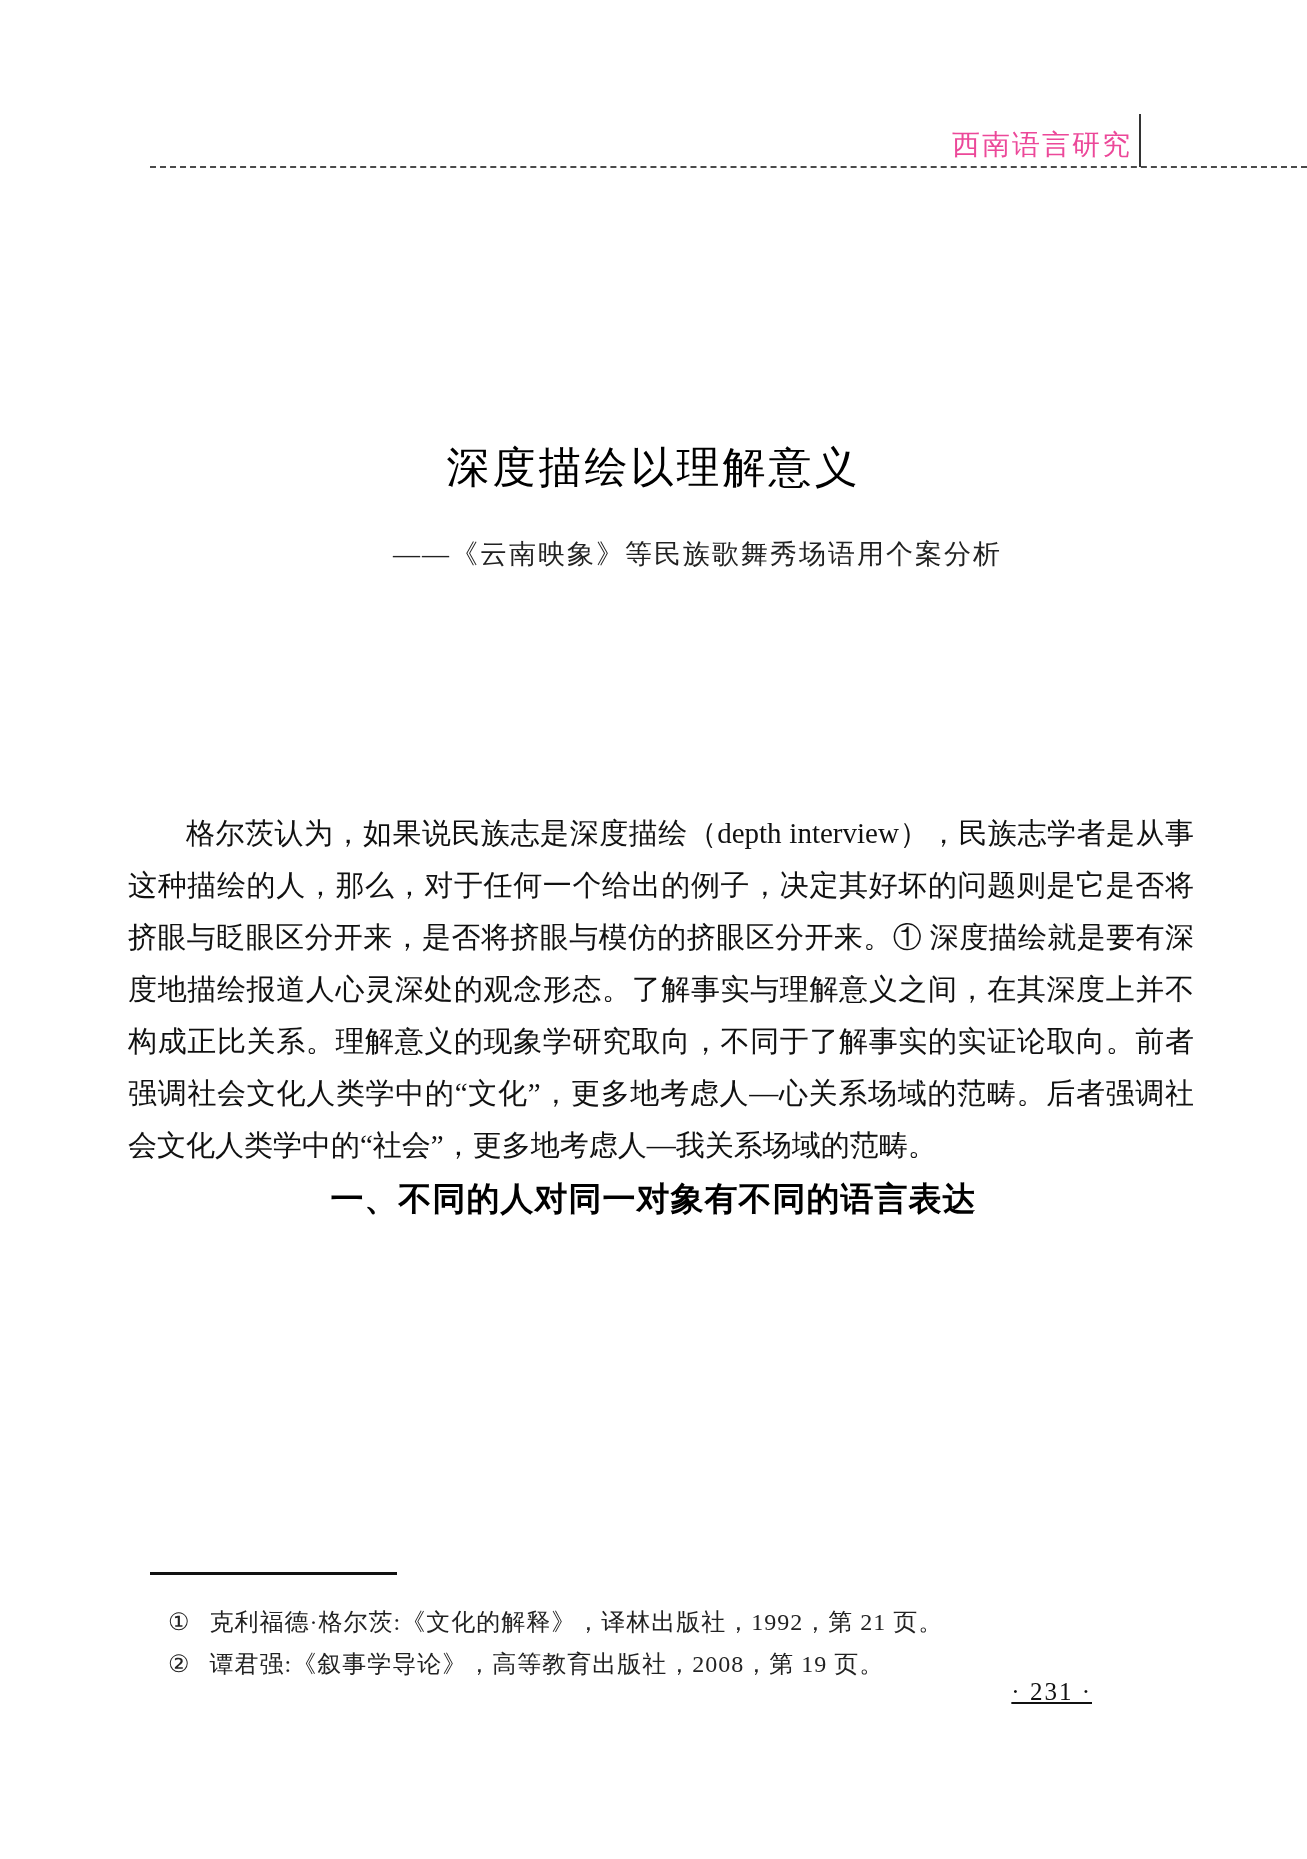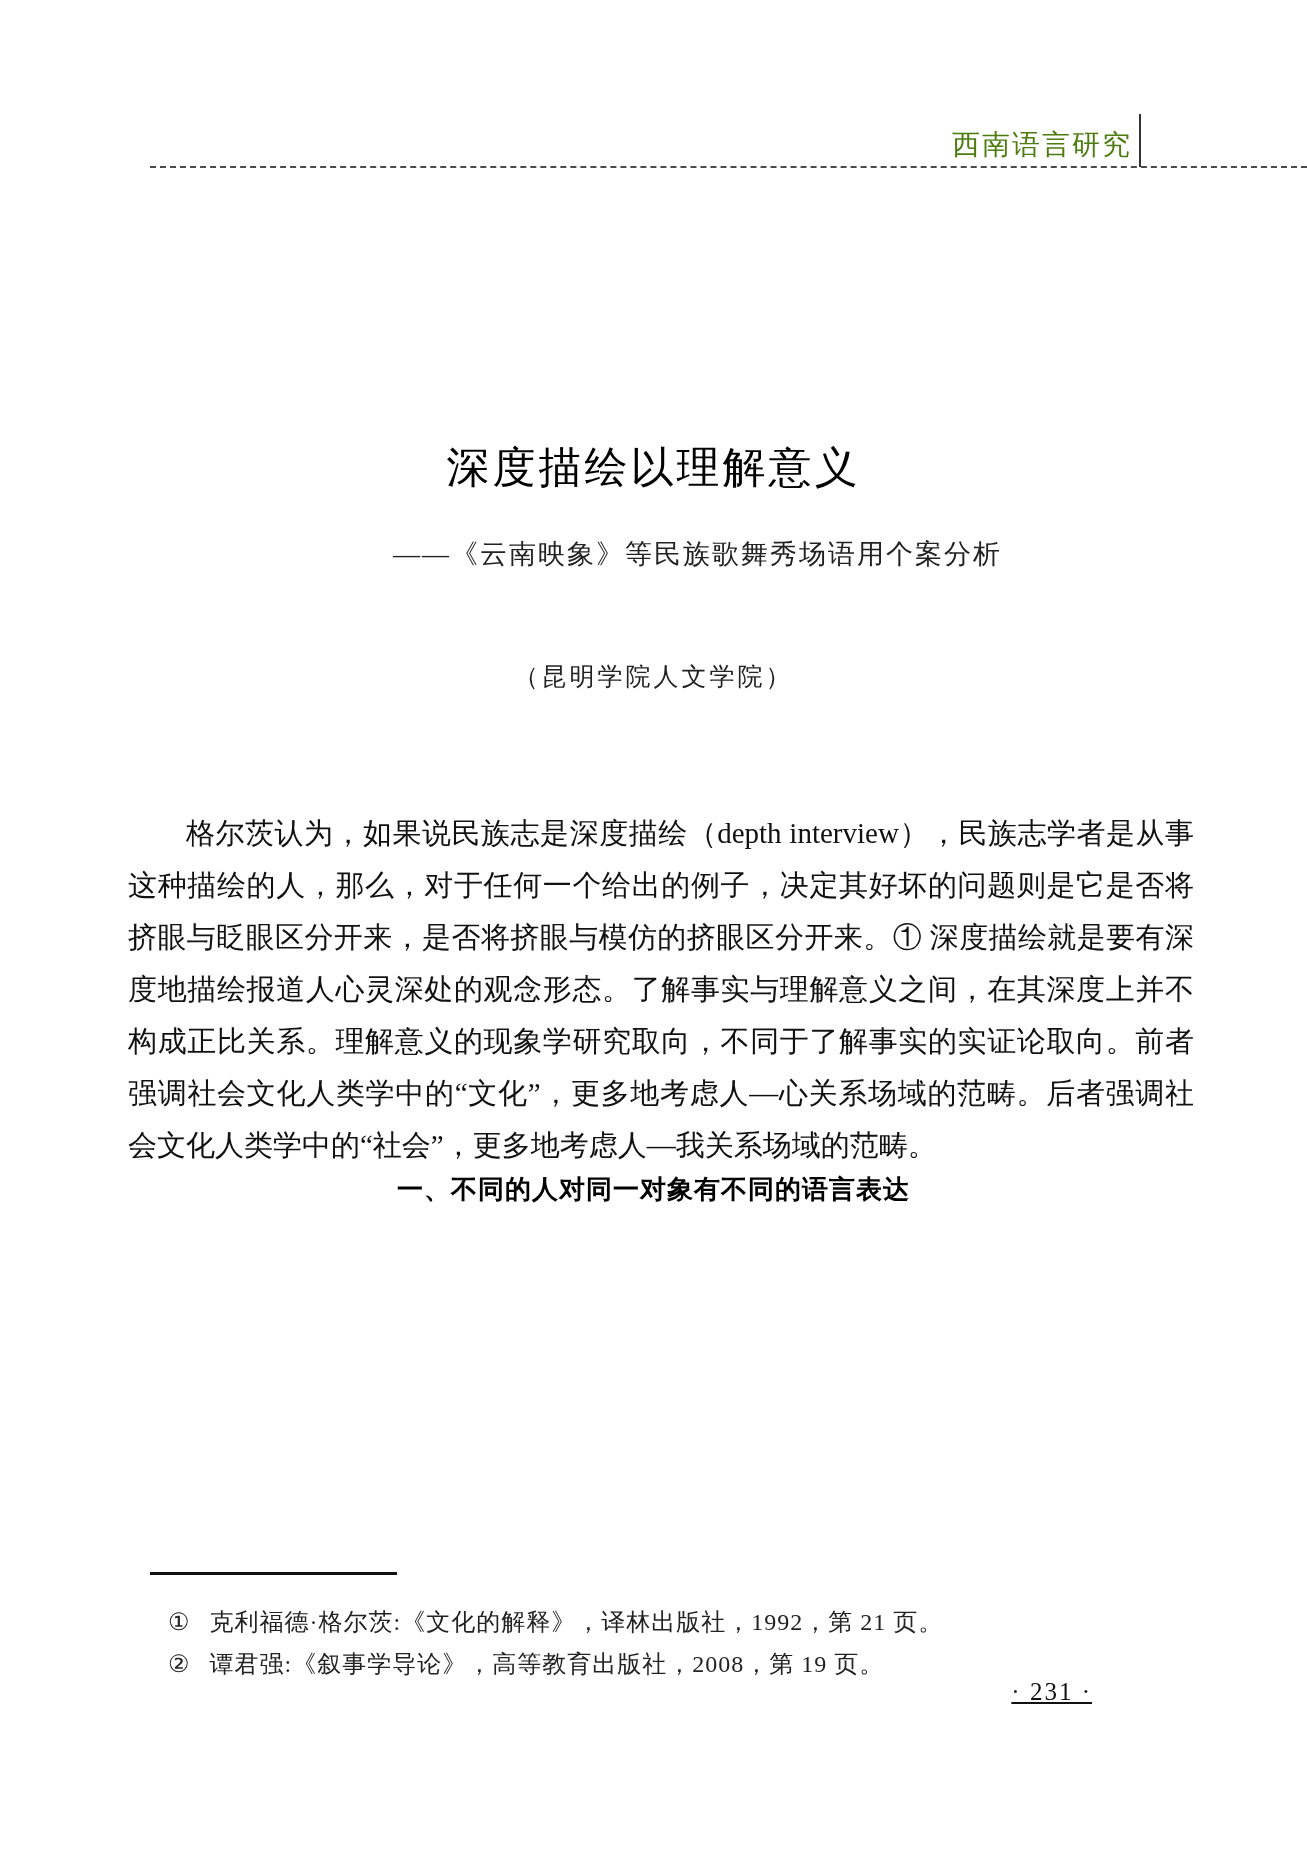--- a/index.html
+++ b/index.html
@@ -18,21 +18,21 @@
     overflow: hidden;
   }
 
   
   .journal-title {
     position: absolute;
     top: 126px;
     right: 175px;
     font-size: 28px;
     letter-spacing: 2px;
-    color: #4d7c0f;
+    color: #ec4899;
   }
   .header-bar {
     position: absolute;
     top: 114px;
     left: 1139px;
     width: 2px;
     height: 53px;
     background: #333;
   }
   .dashed-rule {
@@ -101,21 +101,21 @@
   }
   .para-1 { top: 778px; }
   .para-2 { top: 1238px; }
 
   .section-heading {
     position: absolute;
     top: 1150px;
     left: 0;
     width: 1307px;
     text-align: center;
-    font-size: 26px;
+    font-size: 33px;
     font-weight: bold;
     letter-spacing: 1px;
     font-family: "Liberation Sans", "DejaVu Sans", sans-serif;
     color: #000;
   }
 
   
   .footnote-rule {
     position: absolute;
     top: 1572px;
@@ -161,21 +161,20 @@
 <body>
 
 <div class="page">
 
   <div class="journal-title">西南语言研究</div>
   <div class="header-bar"></div>
   <div class="dashed-rule"></div>
 
   <h1 class="article-title">深度描绘以理解意义</h1>
   <div class="article-subtitle">——《云南映象》等民族歌舞秀场语用个案分析</div>
-  <div class="author-affiliation">（昆明学院人文学院）</div>
 
   <p class="body-para para-1">格尔茨认为，如果说民族志是深度描绘（depth interview），民族志学者是从事这种描绘的人，那么，对于任何一个给出的例子，决定其好坏的问题则是它是否将挤眼与眨眼区分开来，是否将挤眼与模仿的挤眼区分开来。① 深度描绘就是要有深度地描绘报道人心灵深处的观念形态。了解事实与理解意义之间，在其深度上并不构成正比关系。理解意义的现象学研究取向，不同于了解事实的实证论取向。前者强调社会文化人类学中的“文化”，更多地考虑人—心关系场域的范畴。后者强调社会文化人类学中的“社会”，更多地考虑人—我关系场域的范畴。</p>
 
   <h2 class="section-heading">一、不同的人对同一对象有不同的语言表达</h2>
 
 
   <div class="footnote-rule"></div>
 
   <div class="footnotes">
     <div class="footnote">

